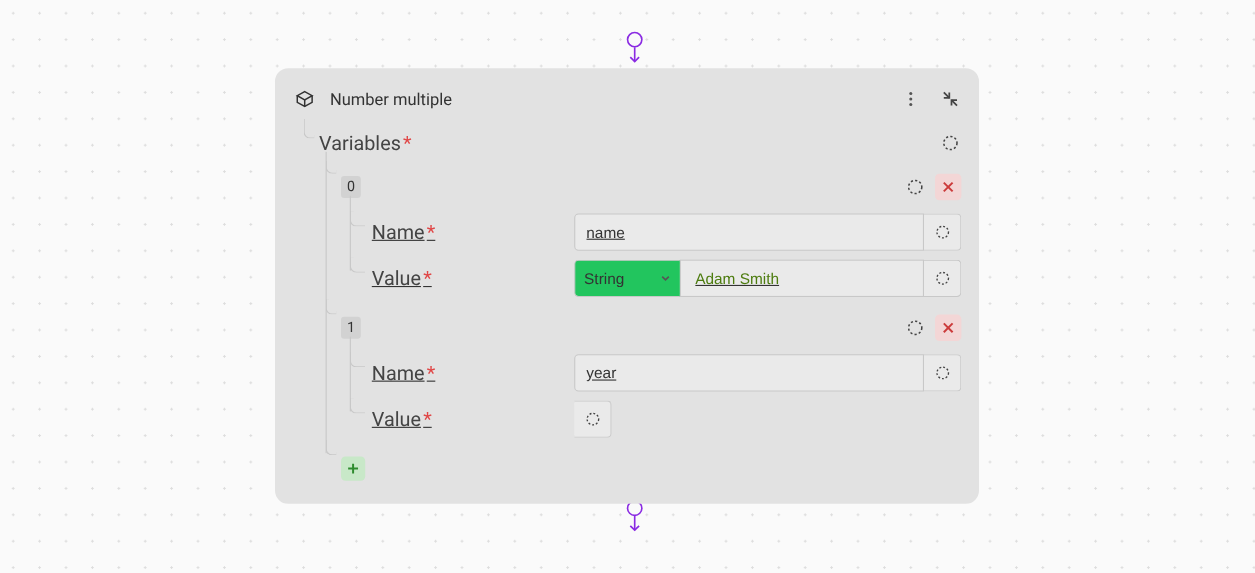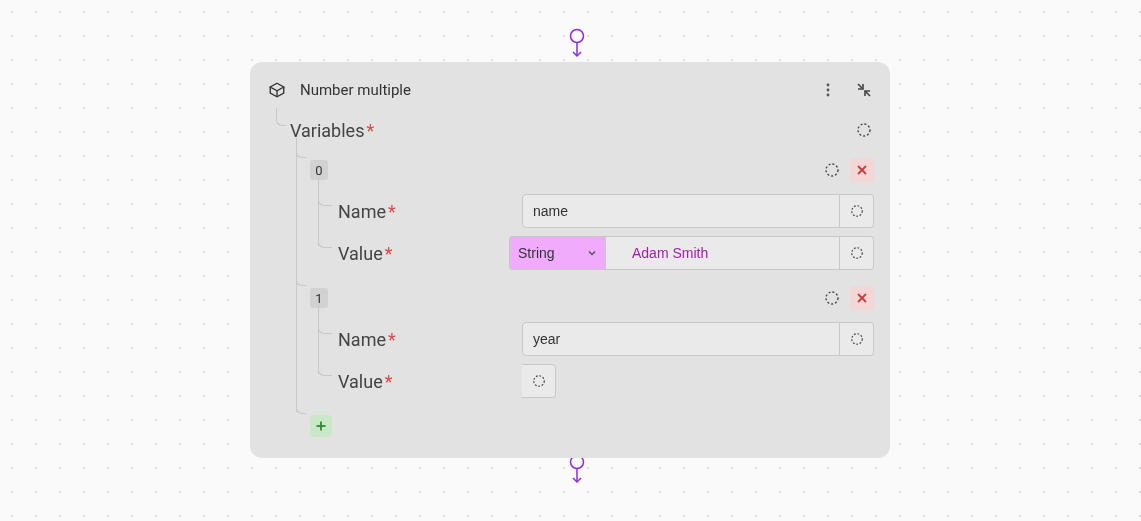--- a/index.html
+++ b/index.html
@@ -131,20 +131,21 @@
       background: #f3d6d6;
       border-radius: 4px;
       cursor: pointer;
     }
     .field-row {
       display: flex;
       align-items: center;
       height: 34px;
       margin-bottom: 8px;
       padding-left: 28px;
+      text-decoration: underline;
     }
     .field-label-col {
       width: 184px;
       display: flex;
       align-items: center;
     }
     .field-inputs {
       flex: 1;
       display: flex;
       align-items: stretch;
@@ -160,21 +161,21 @@
       font-size: 14px;
       color: #333;
       outline: none;
     }
     .text-input.full {
       border-radius: 4px 0 0 4px;
     }
     .select-input {
       width: 96px;
       height: 34px;
-      background: #f0abfc;
+      background: #22c55e;
       border: 1px solid #c8c8c8;
       border-right: none;
       border-radius: 4px 0 0 4px;
       padding: 0 8px;
       font-size: 14px;
       color: #333;
       outline: none;
       appearance: none;
       position: relative;
     }
@@ -189,23 +190,23 @@
       transform: translateY(-50%);
       pointer-events: none;
     }
     .value-input {
       flex: 1;
       height: 34px;
       background: #eaeaea;
       border: 1px solid #c8c8c8;
       border-left: 1px solid #c8c8c8;
       border-radius: 0;
-      padding: 0 26px;
+      padding: 0 13px;
       font-size: 14px;
-      color: #a21caf;
+      color: #4d7c0f;
       outline: none;
     }
     .suffix-btn {
       width: 34px;
       height: 34px;
       background: #eaeaea;
       border: 1px solid #c8c8c8;
       border-left: none;
       border-radius: 0 4px 4px 0;
       display: flex;

